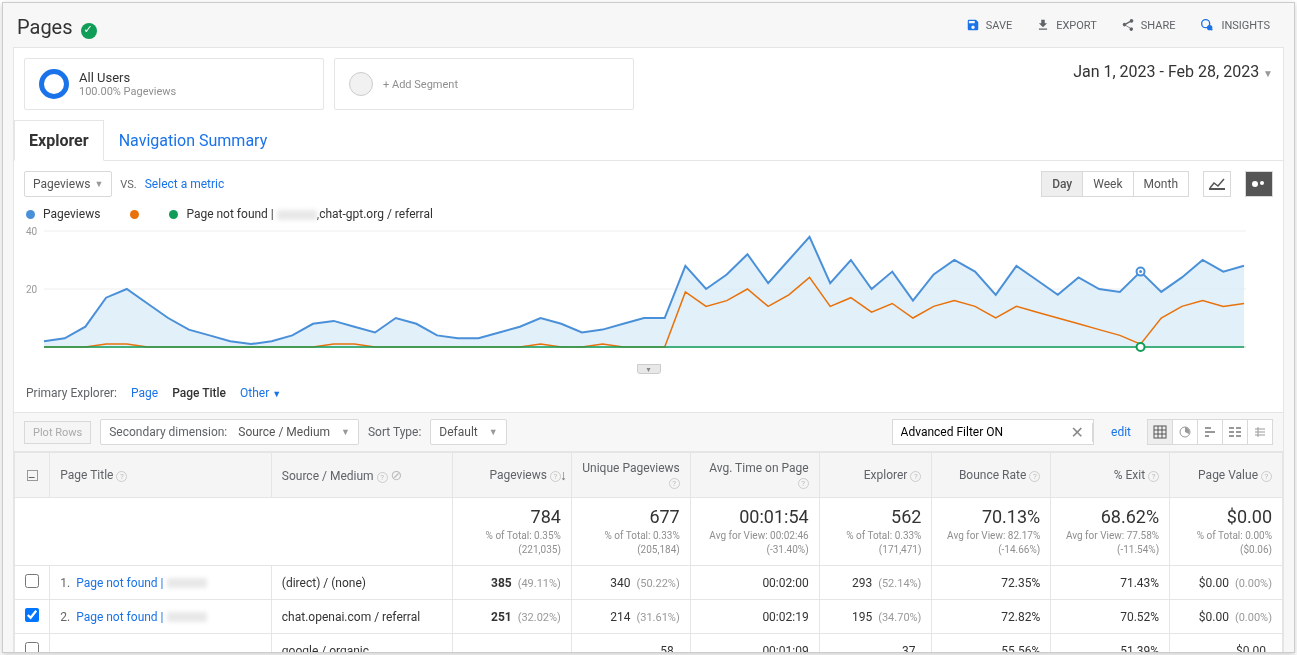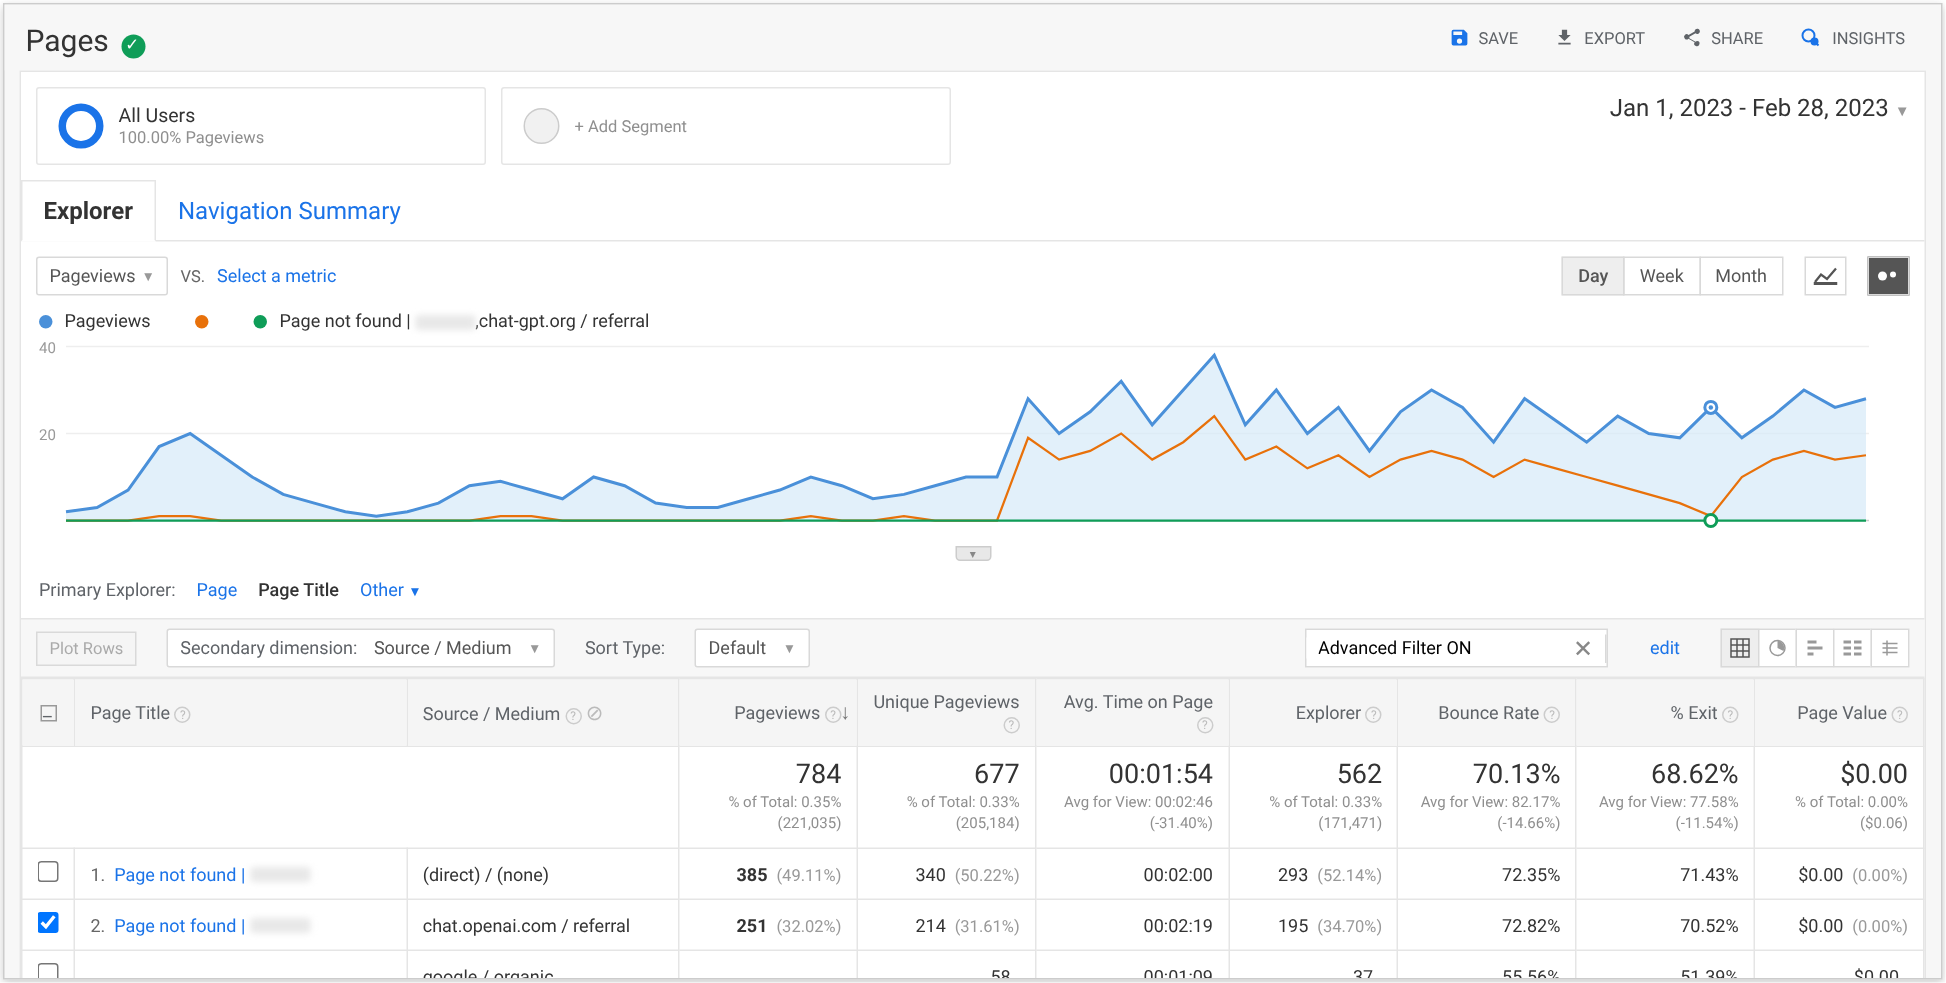--- a/index.html
+++ b/index.html
@@ -34,21 +34,21 @@
 .range-btn.active{background:#eee;font-weight:500}
 .icon-btn{border:1px solid #d9d9d9;width:28px;height:26px;display:flex;align-items:center;justify-content:center;margin-left:6px;background:#fff}
 .legend-row{display:flex;align-items:center;gap:8px;padding:0 12px 4px;font-size:12px;color:#333}
 .dot{width:9px;height:9px;border-radius:50%;display:inline-block}
 .chart-box{padding:0 12px;position:relative}
 .month-label{text-align:center;font-size:11px;color:#777;margin-top:-2px}
 .handle{width:24px;height:10px;background:#e8e8e8;border:1px solid #ccc;margin:0 auto;border-radius:0 0 3px 3px;font-size:8px;text-align:center;color:#888}
 .dim-row{display:flex;align-items:center;padding:12px;font-size:12px;color:#5f6368;gap:14px}
 .dim-link{color:#1a73e8;cursor:pointer}
 .dim-active{color:#333;font-weight:500}
-.tbl-ctrl{display:flex;align-items:center;padding:6px 10px;background:#f7f7f7;border-top:1px solid #e5e5e5;border-bottom:1px solid #e5e5e5;gap:20px}
+.tbl-ctrl{display:flex;align-items:center;padding:6px 10px;background:#f7f7f7;border-top:1px solid #e5e5e5;border-bottom:1px solid #e5e5e5;gap:9px}
 .plot-btn{border:1px solid #d9d9d9;font-size:11px;padding:4px 8px;color:#aaa;background:#f5f5f5}
 .sort-lbl{font-size:12px;color:#5f6368}
 .filter-box{margin-left:auto;display:flex;align-items:center;border:1px solid #d9d9d9;background:#fff;height:26px}
 .filter-box input{border:none;font-size:12px;padding:0 8px;width:170px;outline:none}
 .filter-box .x{padding:0 8px;color:#888;cursor:pointer;border-right:1px solid #d9d9d9}
 .edit-link{color:#1a73e8;font-size:12px;cursor:pointer;margin-left:8px}
 .view-btns{display:flex;margin-left:8px}
 .view-btn{border:1px solid #d9d9d9;width:26px;height:26px;display:flex;align-items:center;justify-content:center;margin-left:-1px;background:#fff;font-size:12px}
 .view-btn.active{background:#eee}
 table{width:100%;border-collapse:collapse;font-size:12px}

